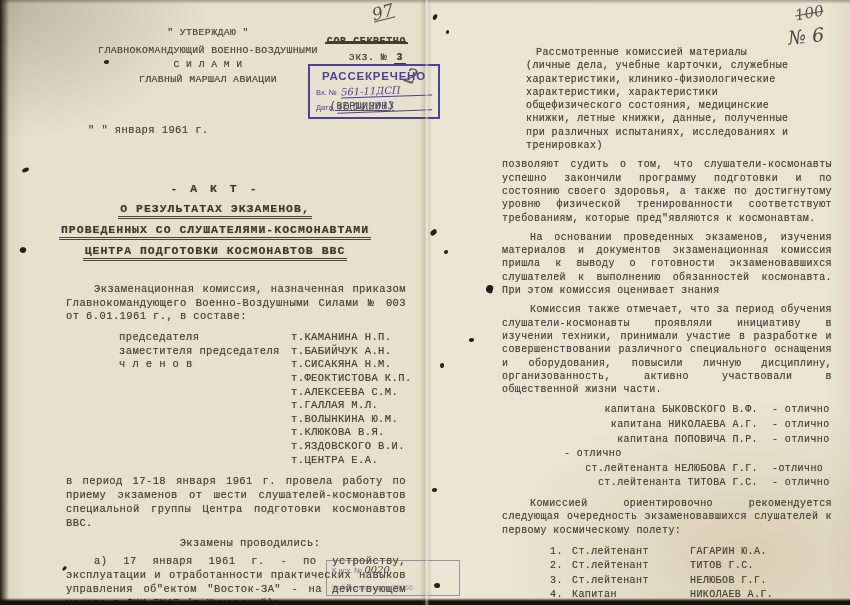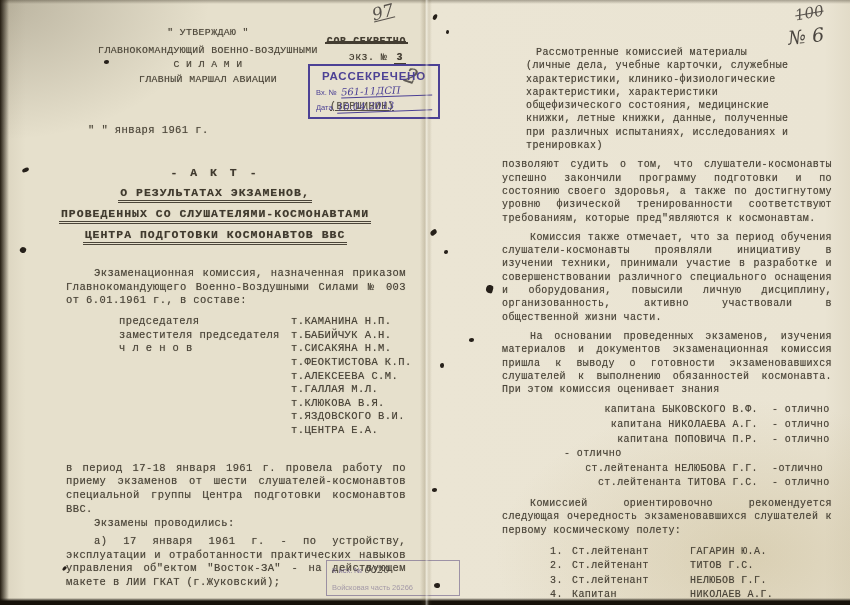--- a/index.html
+++ b/index.html
@@ -38,30 +38,30 @@
   .struck::after{content:"";position:absolute;left:-2px;right:-2px;top:58%;height:1.4px;background:#433d31;}
   .exz{margin-top:5px;font-size:10px;}
   .exz .num{font-weight:bold;border-bottom:1.4px solid #433d31;padding:0 3px;}
   .exz .hw2{position:absolute;right:-12px;top:12px;font-size:20px;transform:rotate(18deg);color:#55504a;}
   .stamp{position:absolute;left:300px;top:64px;width:116px;padding:4px 6px 5px 6px;
     border:2px solid #4c4195;color:#4c4195;background:rgba(255,255,255,.06);}
   .stamp .t{font-size:11.5px;font-weight:bold;letter-spacing:.8px;text-align:center;font-family:"Liberation Sans","DejaVu Sans",sans-serif;}
   .stamp .row{display:flex;align-items:flex-end;font-size:7.5px;margin-top:3px;font-family:"Liberation Sans","DejaVu Sans",sans-serif;}
   .stamp .row .v{flex:1;border-bottom:1px solid #4c4195;margin-left:4px;font-size:10px;
     font-family:"DejaVu Serif","Liberation Serif",serif;font-style:italic;transform:rotate(-2deg);white-space:nowrap;}
-  .lp-title{margin-top:30px;text-align:center;font-size:11.5px;font-weight:bold;color:#403a2e;letter-spacing:1px;}
+  .lp-title{margin-top:46px;text-align:center;font-size:11.5px;font-weight:bold;color:#403a2e;letter-spacing:1px;}
   .lp-title .akt{margin-bottom:3px;letter-spacing:3px;}
   .lp-title .u{display:inline-block;border-bottom:3px double #4b4539;padding:0 2px 1px 2px;margin-top:4px;}
   .lp-para{margin:22px 16px 0 58px;font-size:10.5px;line-height:13.8px;text-align:justify;}
   .indent{text-indent:28px;}
   .members{margin:7px 0 0 86px;font-size:10.5px;line-height:13.6px;}
   .mrow{display:flex;margin-left:25px;}
   .mrow .role{width:172px;flex:none;}
   .mrow .name{flex:1;}
-  .lp-exams{margin:0 16px 0 86px;font-size:10.5px;}
+  .lp-exams{margin:7px 16px 0 86px;font-size:10.5px;text-align:center;}
   .stamp2{position:absolute;left:318px;top:560px;width:122px;padding:3px 5px;
     border:1.5px solid rgba(92,78,128,.55);color:rgba(92,78,128,.75);font-size:7.5px;
     font-family:"Liberation Sans","DejaVu Sans",sans-serif;}
   .stamp2 .v{font-family:"DejaVu Serif","Liberation Serif",serif;font-style:italic;font-size:10px;color:#4a453f;}
   .stamp2 .wc{margin-top:8px;opacity:.65;}
 
   
   .rp-hw{position:absolute;right:26px;top:4px;text-align:right;}
   .rp-hw .h100{font-size:15px;transform:rotate(-10deg);display:inline-block;text-decoration:line-through;color:#57524c;}
   .rp-hw .h6{display:block;font-size:19px;transform:rotate(-6deg);margin-top:2px;color:#4a453f;}
@@ -146,33 +146,37 @@
       <div class="mrow">
         <span class="role"></span>
         <span class="name">т.АЛЕКСЕЕВА С.М.</span>
       </div>
       <div class="mrow">
         <span class="role"></span>
         <span class="name">т.ГАЛЛАЯ М.Л.</span>
       </div>
       <div class="mrow">
         <span class="role"></span>
+        <span class="name">т.ВОЛЫНКИНА Ю.М.</span>
+      </div>
+      <div class="mrow">
+        <span class="role"></span>
         <span class="name">т.КЛЮКОВА В.Я.</span>
       </div>
       <div class="mrow">
         <span class="role"></span>
         <span class="name">т.ЯЗДОВСКОГО В.И.</span>
       </div>
       <div class="mrow">
         <span class="role"></span>
         <span class="name">т.ЦЕНТРА Е.А.</span>
       </div>
     </div>
 
-    <div class="lp-para tw" style="margin-top:24px;">в период 17-18 января 1961 г. провела работу по приему экзаменов от шести слушателей-космонавтов специальной группы Центра подготовки космонавтов ВВС.</div>
+    <div class="lp-para tw" style="margin-top:8px;">в период 17-18 января 1961 г. провела работу по приему экзаменов от шести слушателей-космонавтов специальной группы Центра подготовки космонавтов ВВС.</div>
 
     <div class="lp-exams tw">Экзамены проводились:</div>
 
     <div class="lp-para tw indent" style="margin-top:6px;">а) 17 января 1961 г. - по устройству, эксплуатации и отработанности практических навыков управления об"ектом "Восток-ЗА" - на действующем макете в ЛИИ ГКАТ (г.Жуковский);</div>
 
     <div class="stamp2">
       <span>К исх. №</span>
       <span class="v">0020</span>
       <div class="wc">Войсковая часть 26266</div>
     </div>
@@ -182,22 +186,22 @@
 
     <div class="rp-hw">
       <span class="hw h100">100</span>
       <span class="hw h6">№ 6</span>
     </div>
 
     <div class="rp-body tw">
       <div class="rp-lead">Рассмотренные комиссией материалы</div>
       <div class="rp-paren">(личные дела, учебные карточки, служебные характеристики, клинико-физиологические характеристики, характеристики общефизического состояния, медицинские книжки, летные книжки, данные, полученные при различных испытаниях, исследованиях и тренировках)</div>
       <div class="rp-p">позволяют судить о том, что слушатели-космонавты успешно закончили программу подготовки и по состоянию своего здоровья, а также по достигнутому уровню физической тренированности соответствуют требованиям, которые пред"являются к космонавтам.</div>
+      <div class="rp-p indent">На основании проведенных экзаменов, изучения материалов и документов экзаменационная комиссия пришла к выводу о готовности экзаменовавшихся слушателей к выполнению обязанностей космонавта. При этом комиссия оценивает знания</div>
       <div class="rp-p indent">Комиссия также отмечает, что за период обучения слушатели-космонавты проявляли инициативу в изучении техники, принимали участие в разработке и совершенствовании различного специального оснащения и оборудования, повысили личную дисциплину, организованность, активно участвовали в общественной жизни части.</div>
-      <div class="rp-p indent">На основании проведенных экзаменов, изучения материалов и документов экзаменационная комиссия пришла к выводу о готовности экзаменовавшихся слушателей к выполнению обязанностей космонавта. При этом комиссия оценивает знания</div>
 
       <div class="grades">
         <div class="grow">
           <span class="gn">капитана БЫКОВСКОГО В.Ф.</span>
           <span class="gv">- отлично</span>
         </div>
         <div class="grow">
           <span class="gn">капитана НИКОЛАЕВА А.Г.</span>
           <span class="gv">- отлично</span>
         </div>

